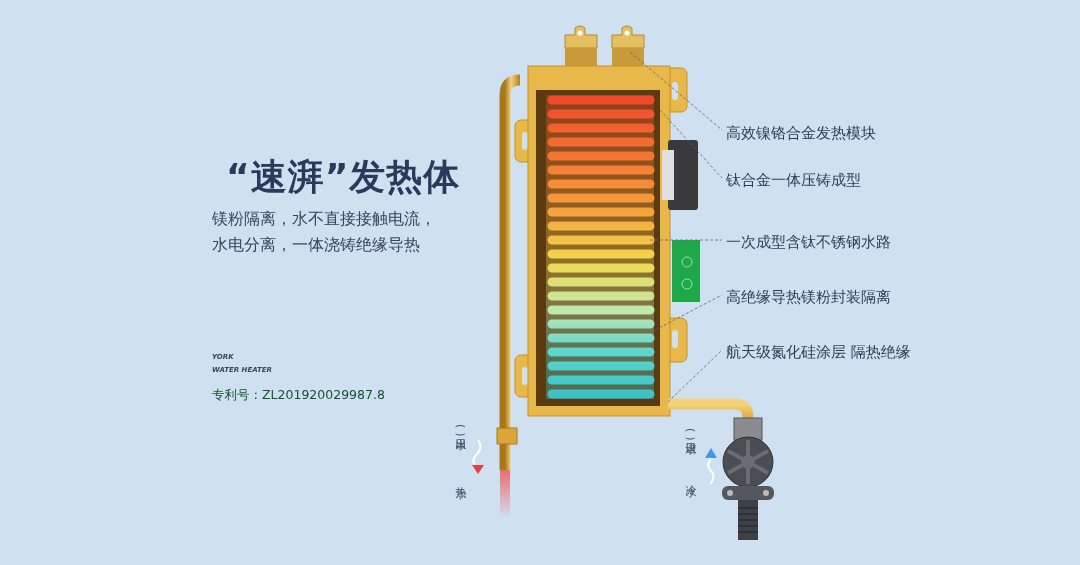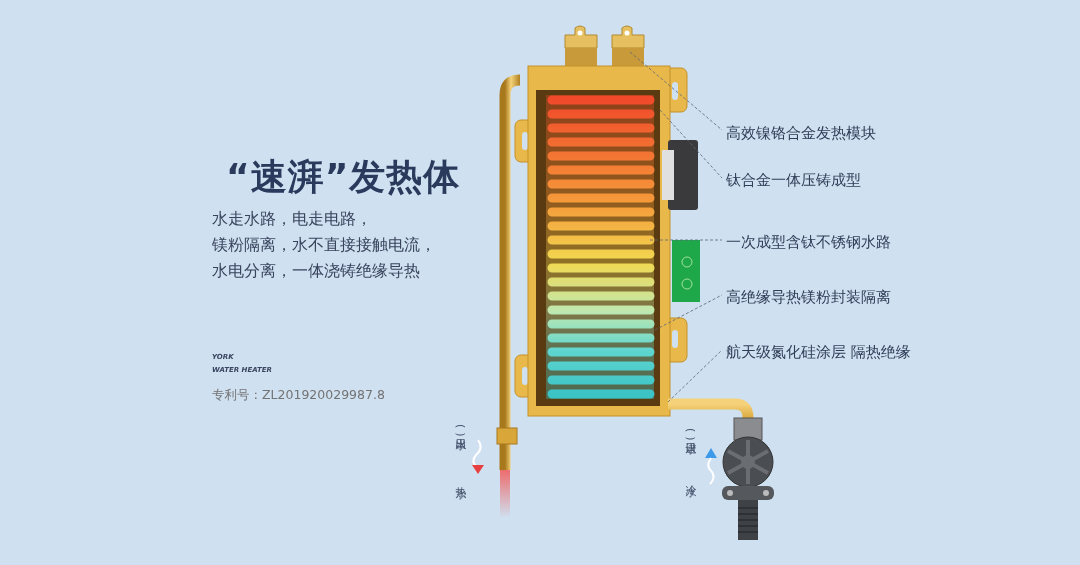--- a/index.html
+++ b/index.html
@@ -10,21 +10,21 @@
     color:#2c3e5c;
   }
   .abs { position:absolute; }
   .title {
     left:226px; top:153px; font-size:36px; font-weight:bold; color:#2a3a5c;
     letter-spacing:1px; white-space:nowrap;
   }
   .desc { left:212px; top:206px; font-size:16px; line-height:26px; color:#38445c; }
   .desc div { white-space:nowrap; }
   .brand { left:212px; top:351px; font-size:7px; font-style:italic; font-weight:bold; color:#3a4660; line-height:13px; }
-  .patent { left:212px; top:387px; font-size:12.5px; color:#737373; white-space:nowrap; }
+  .patent { left:212px; top:387px; font-size:12.5px; color:#14532d; white-space:nowrap; }
   .callout { font-size:15px; color:#2f3c56; white-space:nowrap; }
   .vlabel { font-size:11px; color:#45526c; writing-mode:vertical-rl; letter-spacing:1px; }
   svg { position:absolute; left:0; top:0; }
 </style>
 </head>
 <body>
 
 <svg width="1080" height="565">
   <defs>
     <linearGradient id="pipeV" x1="0" x2="1" y1="0" y2="0">
@@ -130,21 +130,20 @@
   </g>
   <g>
     <path d="M705 458 L717 458 L711 448 Z" fill="#3c9ae8"></path>
     <path d="M711 458 Q705 466 712 472 Q716 478 710 484" stroke="#fff" stroke-width="2" fill="none"></path>
   </g>
 </svg>
 
 <div class="abs title">“速湃”发热体</div>
 
 <div class="abs desc">
-  <div>水走水路，电走电路，</div>
   <div>镁粉隔离，水不直接接触电流，</div>
   <div>水电分离，一体浇铸绝缘导热</div>
 </div>
 
 <div class="abs brand">
   <div>YORK</div>
   <div>WATER HEATER</div>
 </div>
 
 <div class="abs patent">专利号：ZL201920029987.8</div>

